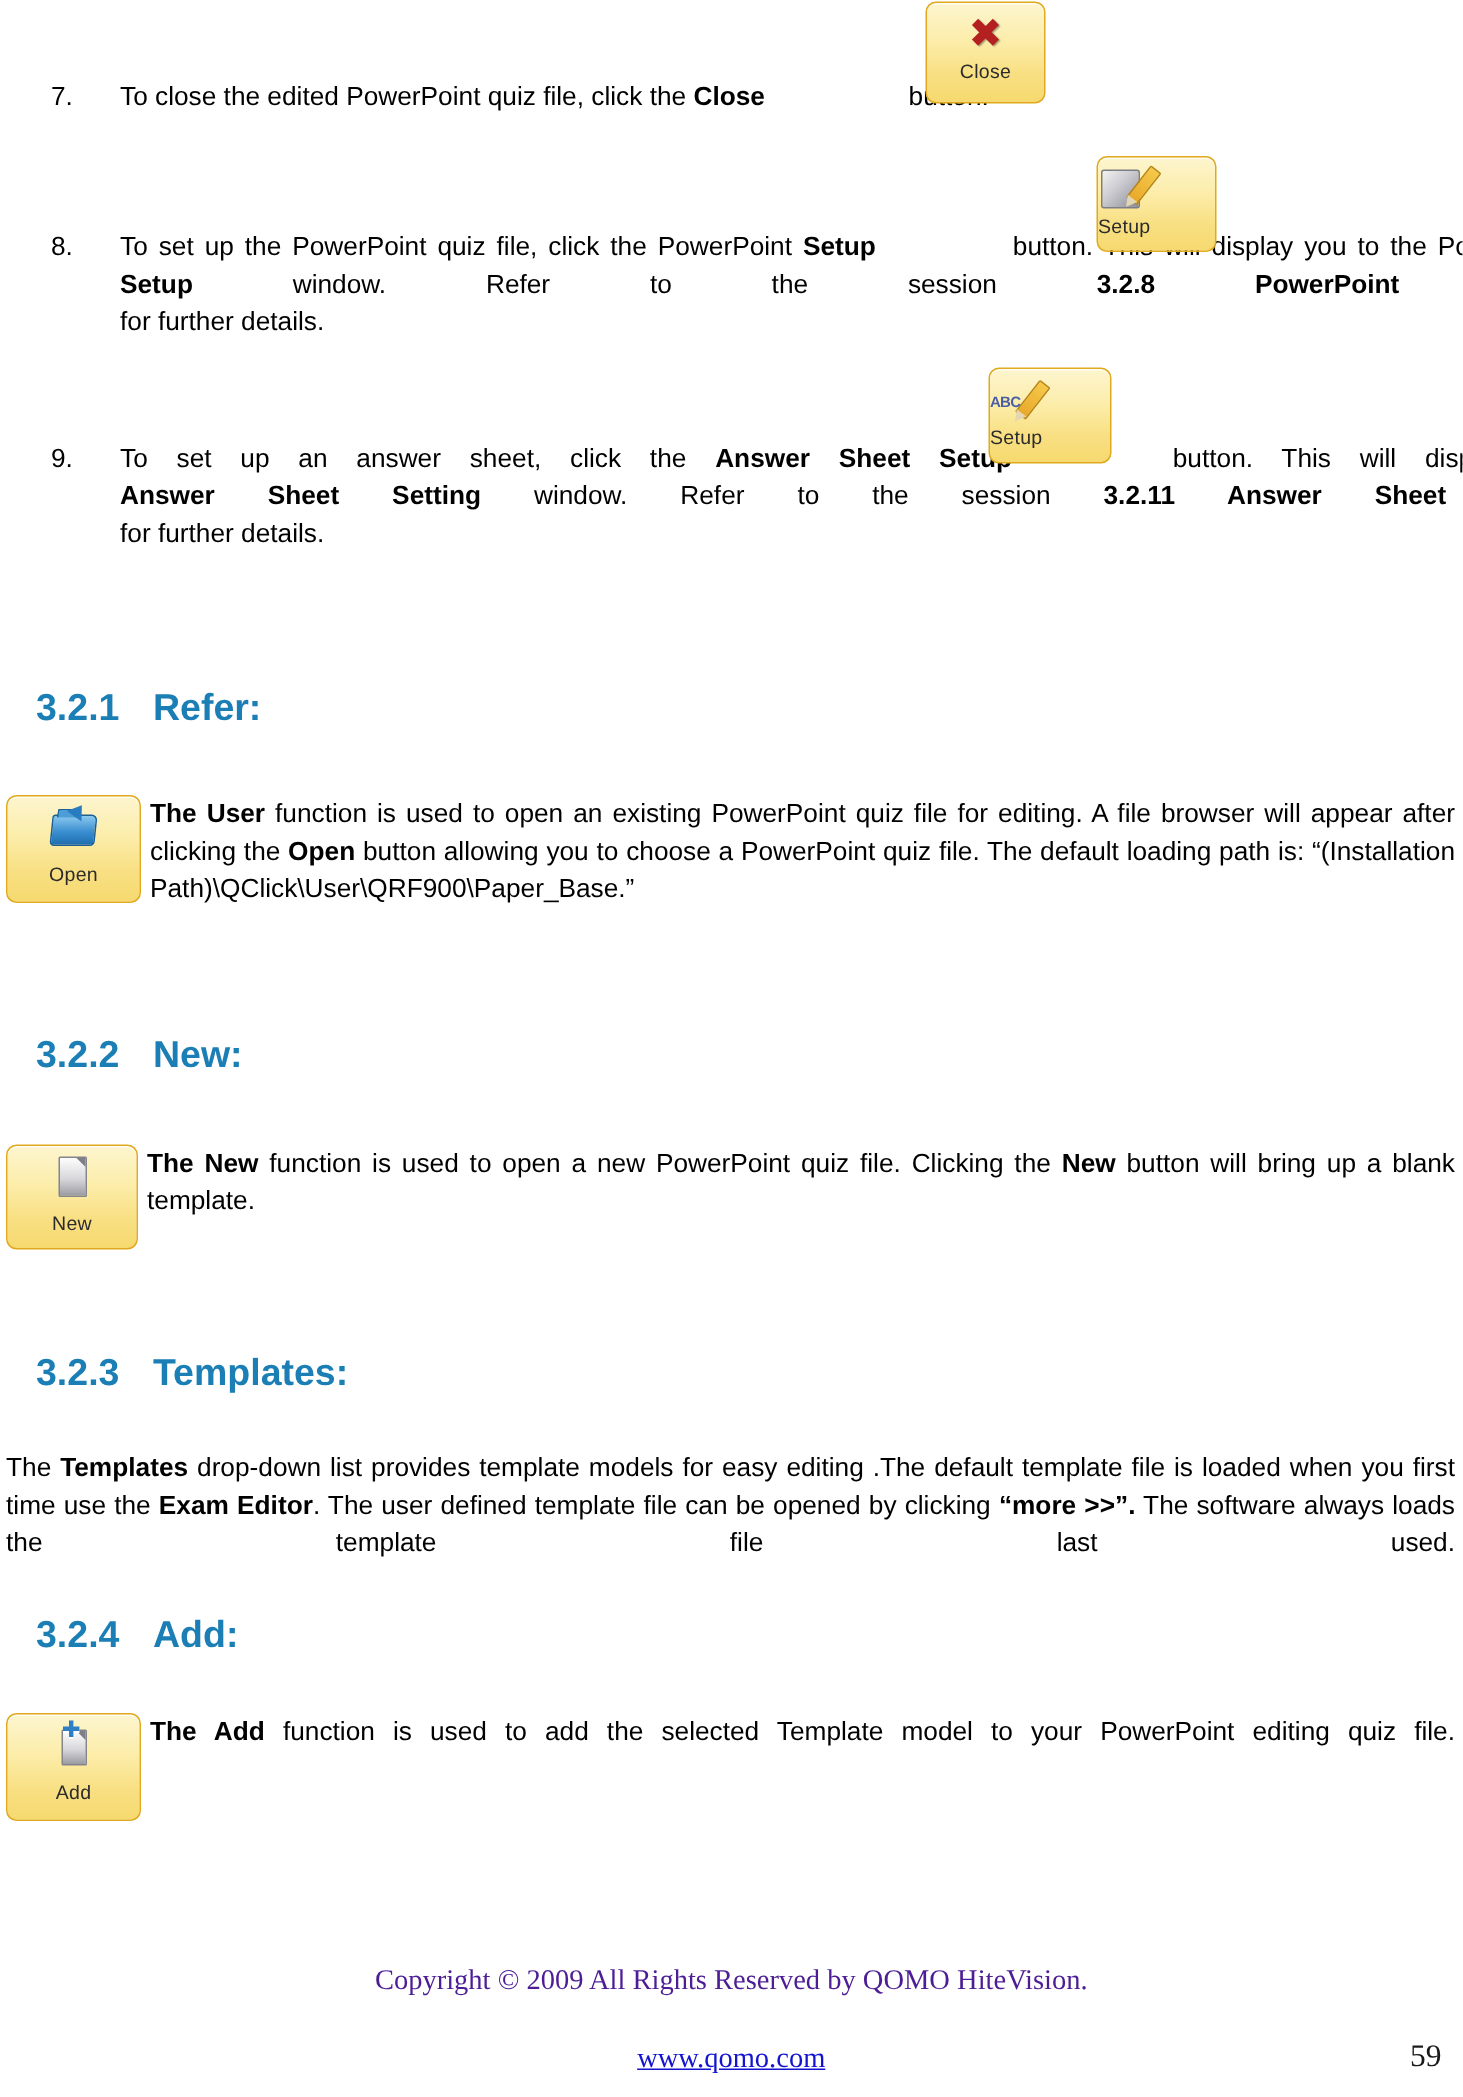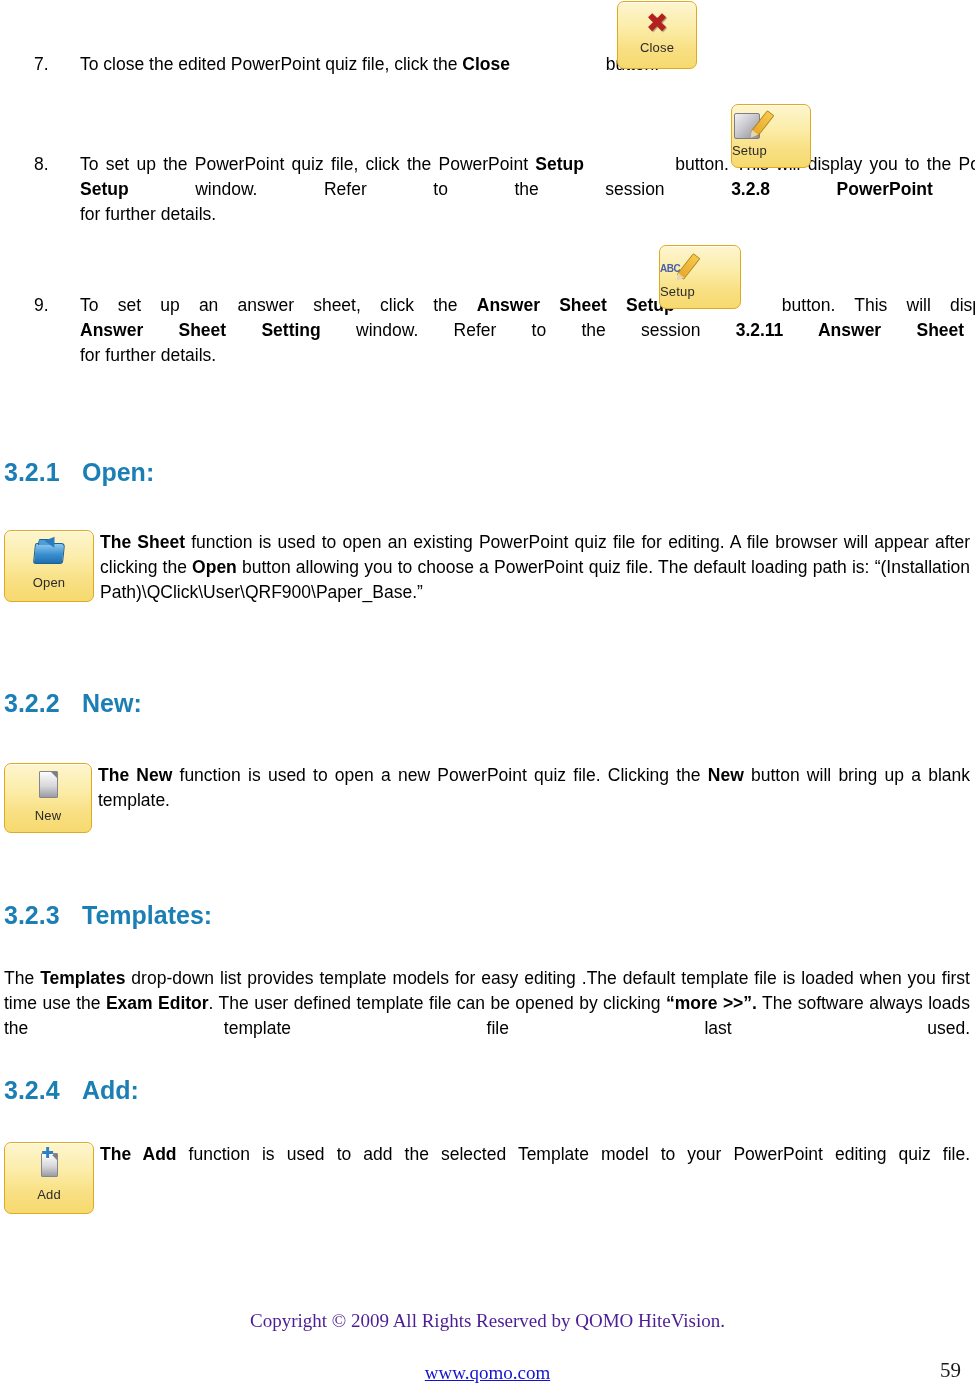--- a/index.html
+++ b/index.html
@@ -142,21 +142,21 @@
 
   
   .h2 {
     color: #1b7fb5;
     font-size: 25px;
     font-weight: bold;
     margin: 0;
     line-height: 30px;
     letter-spacing: 0;
   }
-  .h2 .hnum { display: inline-block; width: 78px; }
+  .h2 .hnum { display: inline-block; width: 78px; margin-left: 20px; }
 
   
   .para {
     font-size: 17.5px;
     line-height: 25px;
     text-align: justify;
     margin: 0;
   }
   .note { font-size: 17.5px; line-height: 25px; margin: 0; }
   .note i { font-style: italic; }
@@ -246,32 +246,32 @@
         <b>Answer Sheet Setting</b><span> window. Refer to the session </span><b>3.2.11 Answer Sheet Setup</b>
       </span>
       <span style="display:block;">
         <span> for further details.</span>
       </span>
     </span>
   </div>
 
 
   <div class="blk h2" style="left:4px; top:457px;">
-    <span class="hnum">3.2.1</span><span>Open:</span>
+    <span class="hnum">3.2.1</span><span>Refer:</span>
   </div>
 
   <div class="blk para" style="left:4px; top:530px; width:966px;">
     <span class="btn-img btn-open" style="float:left; margin:0 6px 0 0; shape-outside:margin-box;">
       <span class="glyph" style="height:42px;">
         <span class="g-wrap" style="width:34px;height:34px;"><span class="folder"></span><span class="arrow-up"></span></span>
       </span>
       <span class="cap">Open</span>
     </span>
     <span style="display:block; text-align:justify; text-align-last:justify;">
-      <b>The Sheet</b><span> function is used to open an existing PowerPoint quiz file for editing. A file browser will appear after clicking the </span><b>Open</b><span> button allowing you to choose a PowerPoint quiz file. The default loading path is: “(Installation Path)\QClick\User\QRF900\Paper_Base.”</span>
+      <b>The User</b><span> function is used to open an existing PowerPoint quiz file for editing. A file browser will appear after clicking the </span><b>Open</b><span> button allowing you to choose a PowerPoint quiz file. The default loading path is: “(Installation Path)\QClick\User\QRF900\Paper_Base.”</span>
     </span>
   </div>
 
   <div class="blk h2" style="left:4px; top:688px;">
     <span class="hnum">3.2.2</span><span>New:</span>
   </div>
 
   <div class="blk para" style="left:4px; top:763px; width:966px;">
     <span class="btn-img btn-new" style="float:left; margin:0 6px 0 0;">
       <span class="glyph" style="height:42px;">

